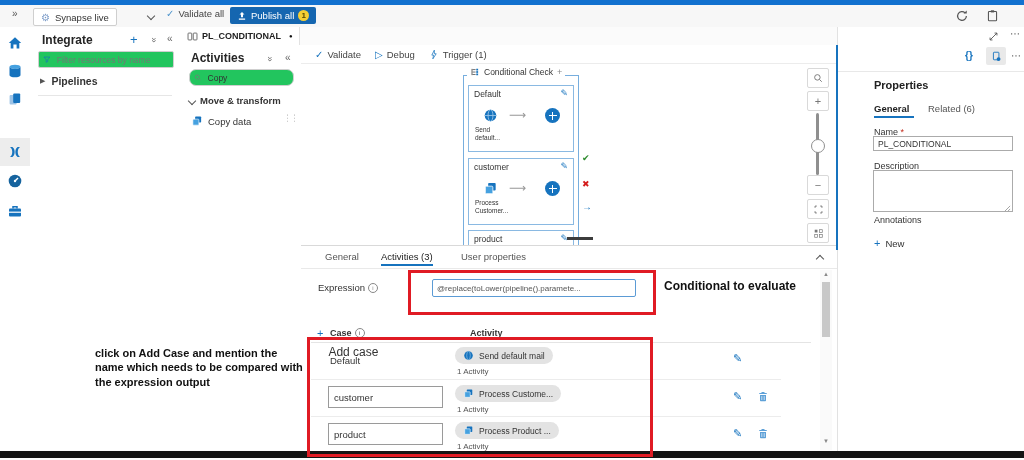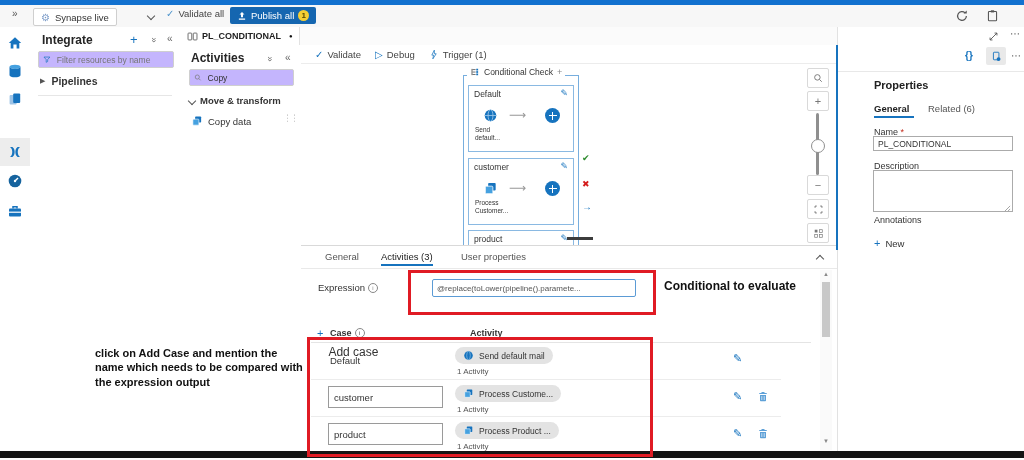--- a/index.html
+++ b/index.html
@@ -21,21 +21,21 @@
   .chev.down{transform:rotate(45deg);}
   .chev.up{transform:rotate(-135deg);}
   .rot90{display:inline-block;transform:rotate(90deg);}
   
   .leftrail{left:0;top:27px;width:30px;height:424px;background:#fff;border-right:1px solid #ebebeb;}
   .railicon{position:absolute;left:7px;width:16px;height:16px;}
   .railsel{position:absolute;left:0;width:30px;height:28px;background:#ededed;}
   
   .integrate{left:30px;top:27px;width:151px;height:424px;background:#fff;border-right:1px solid #e4e4e4;}
   .ptitle{font-weight:bold;font-size:12px;color:#252525;}
-  .finput{display:flex;align-items:center;gap:4px;border:1px solid #cfcfcf;border-radius:2px;background:#c4b5fd;padding:0 4px;}
+  .finput{display:flex;align-items:center;gap:4px;border:1px solid #cfcfcf;border-radius:2px;background:#22c55e;padding:0 4px;}
   .finput input{border:none;outline:none;width:100%;font-size:8.5px;font-family:"Liberation Sans",sans-serif;color:#333;background:transparent;}
   
   .tabstrip{left:181px;top:27px;width:656px;height:18px;background:#fbfbfb;border-bottom:1px solid #e8e8e8;}
   .edtab{position:absolute;left:0;top:0;width:106px;height:18px;background:#fff;border-right:1px solid #e2e2e2;
          display:flex;align-items:center;gap:4px;padding:0 6px;font-size:9px;font-weight:bold;color:#222;}
   
   .actpanel{left:181px;top:45px;width:120px;height:406px;background:#fff;border-right:1px solid #e4e4e4;}
   
   .canvas{left:301px;top:45px;width:536px;height:200px;background:#fff;overflow:hidden;}
   .ctoolbar{position:absolute;left:0;top:0;width:536px;height:18px;border-bottom:1px solid #ececec;display:flex;align-items:center;gap:0;}
@@ -165,21 +165,21 @@
         </svg>
       <span>PL_CONDITIONAL</span>
       <span style="font-size:6px;color:#111;margin-left:4px;">●</span>
     </div>
   </div>
 
   <div class="abs actpanel">
     <span class="abs ptitle" style="left:10px;top:6px;">Activities</span>
     <span class="abs rot90" style="left:86px;top:9px;font-size:9px;color:#666;">»</span>
     <span class="abs" style="left:104px;top:7px;font-size:10px;color:#666;">«</span>
-    <div class="abs finput" style="left:8px;top:24px;width:95px;height:15px;">
+    <div class="abs finput" style="left:8px;top:24px;width:95px;height:15px;border-radius:7px;">
       <svg width="9" height="9" viewBox="0 0 16 16">
           <circle cx="7" cy="7" r="4.4" fill="none" stroke="#777" stroke-width="1.5"></circle>
           <line x1="10.4" y1="10.4" x2="14" y2="14" stroke="#777" stroke-width="1.5"></line>
         </svg>
       <input value="Copy" style="">
     </div>
     <div class="abs row" style="left:8px;top:50px;gap:5px;">
       <span class="chev down" style="border-color:#555;"></span>
       <span style="font-size:9.5px;font-weight:bold;color:#333;">Move &amp; transform</span>
     </div>

